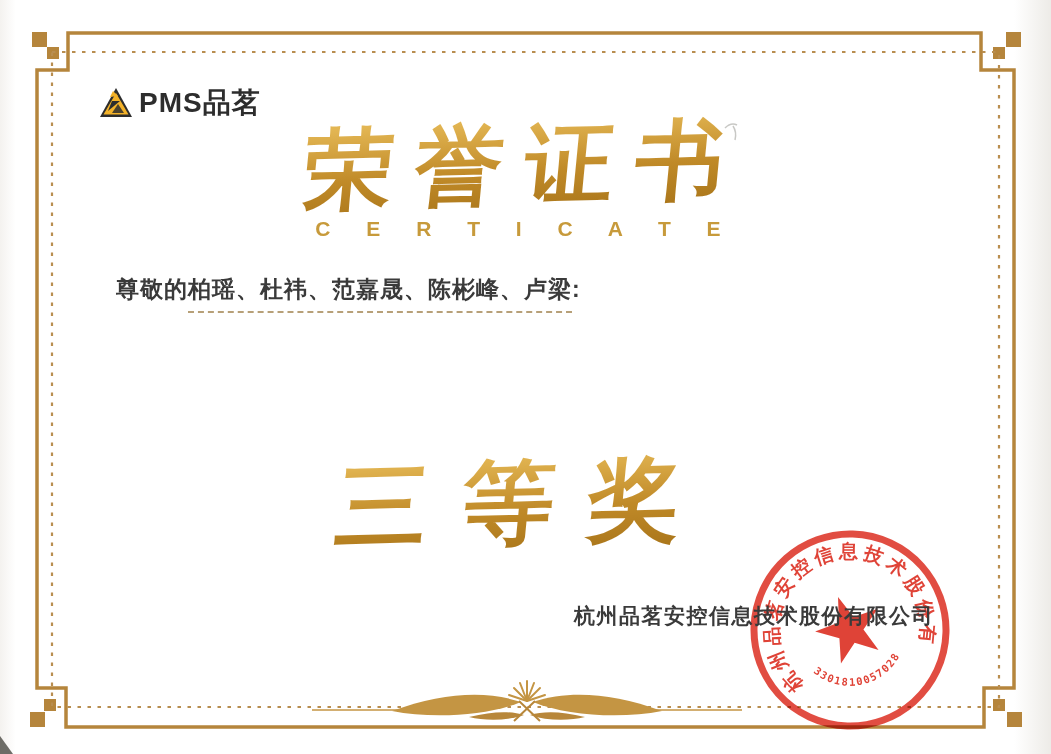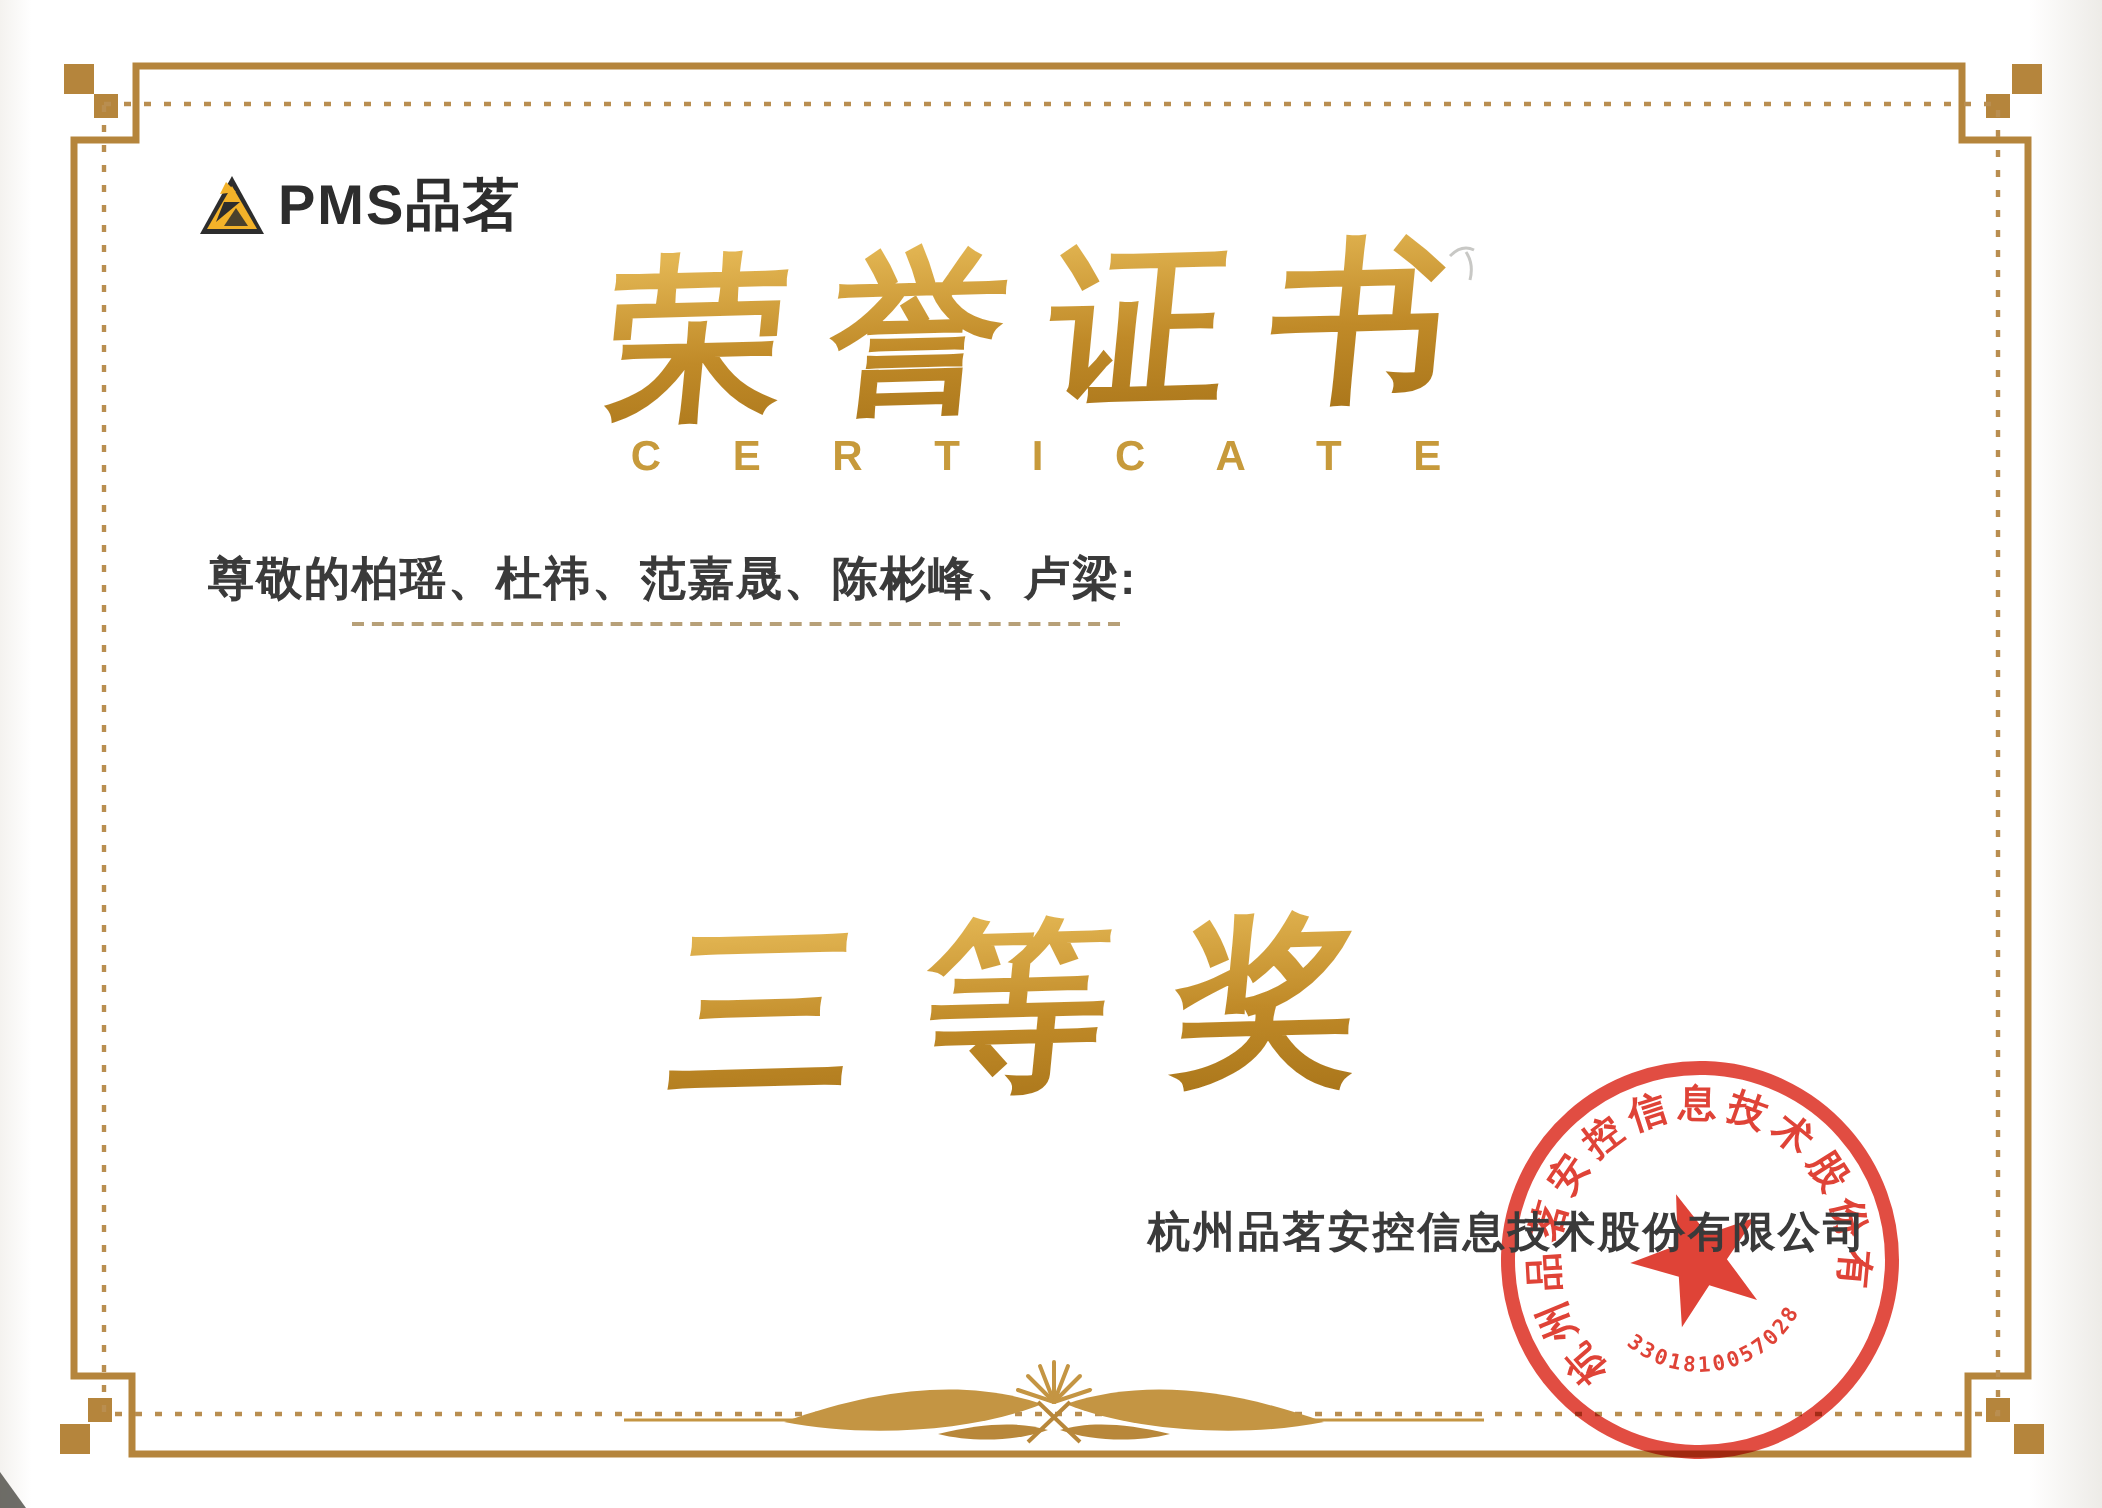--- a/index.html
+++ b/index.html
@@ -18,21 +18,21 @@
     left:0;width:100%;text-align:center;
     font-family:"DejaVu Serif",serif;font-weight:700;
     background:linear-gradient(178deg,#e3b653 15%,#c08a28 55%,#a9751a 90%);
     -webkit-background-clip:text;background-clip:text;color:transparent;
     transform:skewX(-7deg) rotate(-1.5deg);
   }
   .title-cn{top:116px;font-size:88px;letter-spacing:22px;line-height:1.1;}
   .title-en{left:0;top:217px;width:100%;text-align:center;font-size:21px;font-weight:700;
     color:#c79a3b;letter-spacing:15px;}
   
-  .salutation{left:104px;top:274px;font-size:23px;font-weight:600;letter-spacing:1px;}
+  .salutation{left:116px;top:274px;font-size:23px;font-weight:600;letter-spacing:1px;}
   .salutation .names{border-bottom:2px dashed #b7a078;padding-bottom:9px;}
   
   .body-para{
     left:102px;top:338px;width:856px;font-size:22px;font-weight:600;line-height:40px;
     text-align:justify;text-indent:2em;letter-spacing:0.5px;
   }
   .body-para .u{border-bottom:2px solid #4a4a4a;padding-bottom:2px;}
   .award{top:452px;font-size:92px;letter-spacing:34px;line-height:1.1;}
   .closing{left:104px;top:556px;font-size:23px;font-weight:600;letter-spacing:2px;}
   

